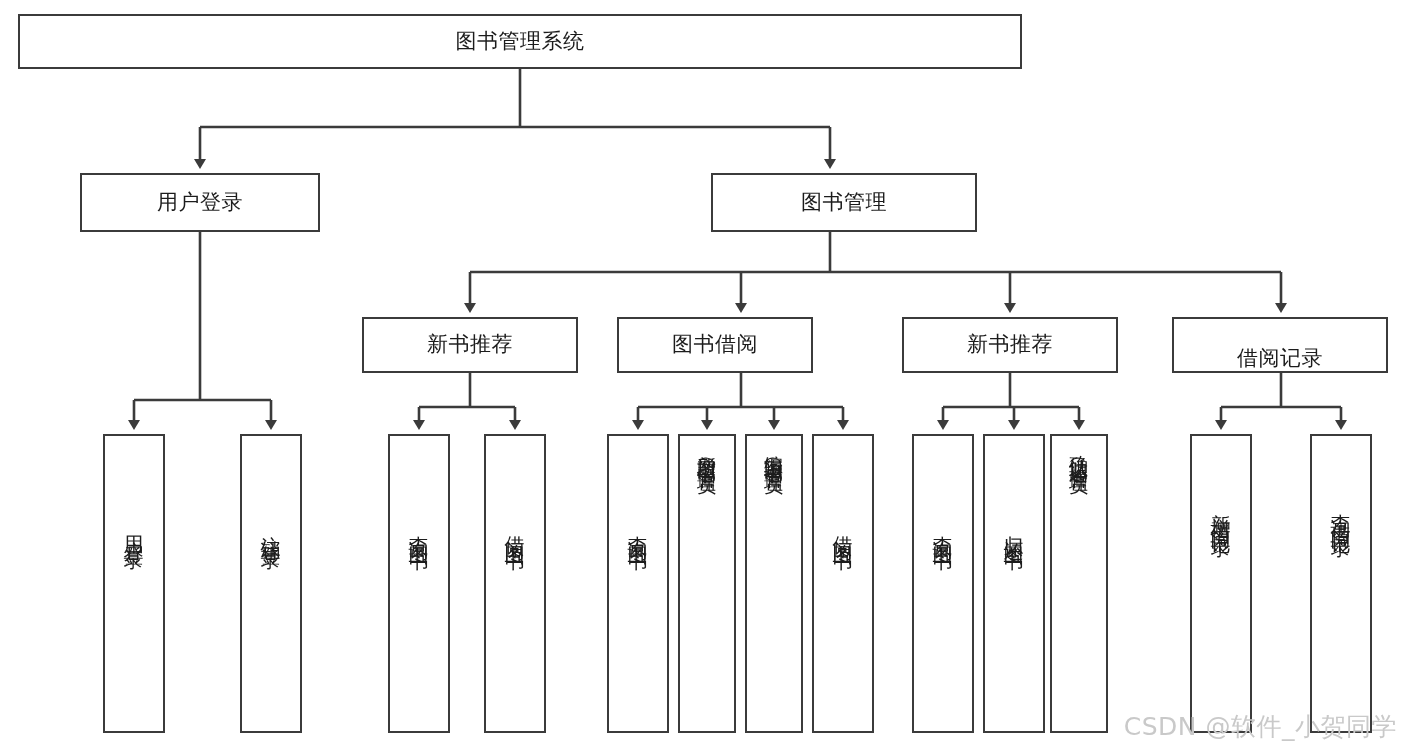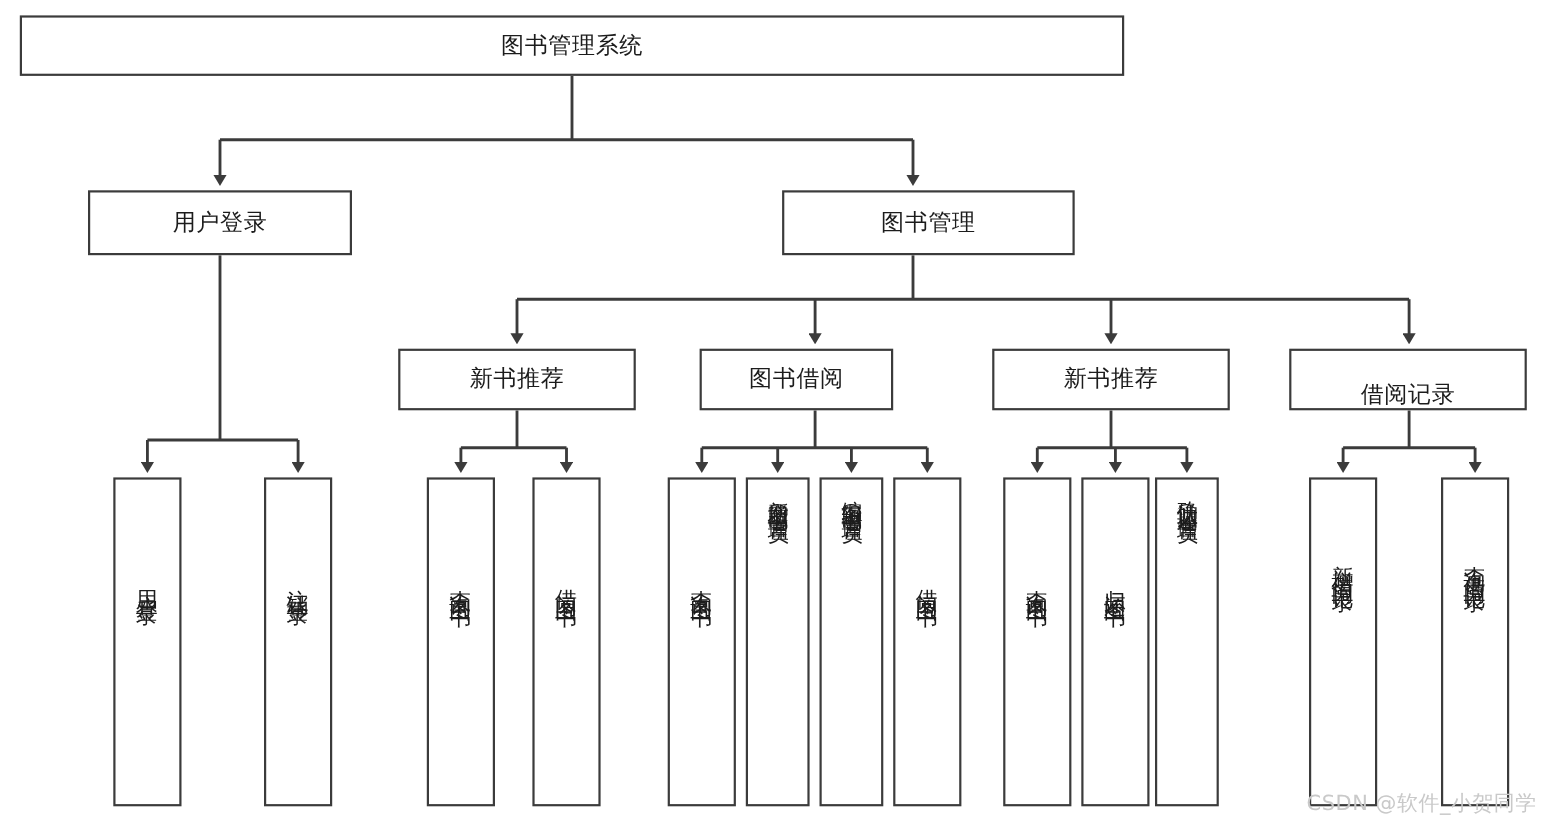--- a/index.html
+++ b/index.html
@@ -69,21 +69,21 @@
   .node.vert.mid .lbl {
     padding-top: 58px;
   }
   .node.vert.low .lbl {
     padding-top: 80px;
   }
   .watermark {
     position: absolute;
     right: 8px;
     bottom: 4px;
-    font-size: 19px;
+    font-size: 25px;
     color: #c9c9c9;
     white-space: nowrap;
     letter-spacing: 0.5px;
   }
 </style>
 </head>
 <body>
 
 <div id="canvas">
 
@@ -148,21 +148,21 @@
       </div>
       <div class="node horiz" style="left: 711px; top: 173px; width: 266px; height: 59px;">
         <span class="lbl">图书管理</span>
       </div>
     </div>
 
   <div id="level3-host">
       <div class="node horiz" style="left: 362px; top: 317px; width: 216px; height: 56px;">
         <span class="lbl">新书推荐</span>
       </div>
-      <div class="node horiz" style="left: 636px; top: 317px; width: 176px; height: 56px;">
+      <div class="node horiz" style="left: 617px; top: 317px; width: 196px; height: 56px;">
         <span class="lbl">图书借阅</span>
       </div>
       <div class="node horiz" style="left: 902px; top: 317px; width: 216px; height: 56px;">
         <span class="lbl">新书推荐</span>
       </div>
       <div class="node horiz" style="left: 1172px; top: 317px; width: 216px; height: 56px; align-items: flex-end;">
         <span class="lbl">借阅记录</span>
       </div>
     </div>
 

